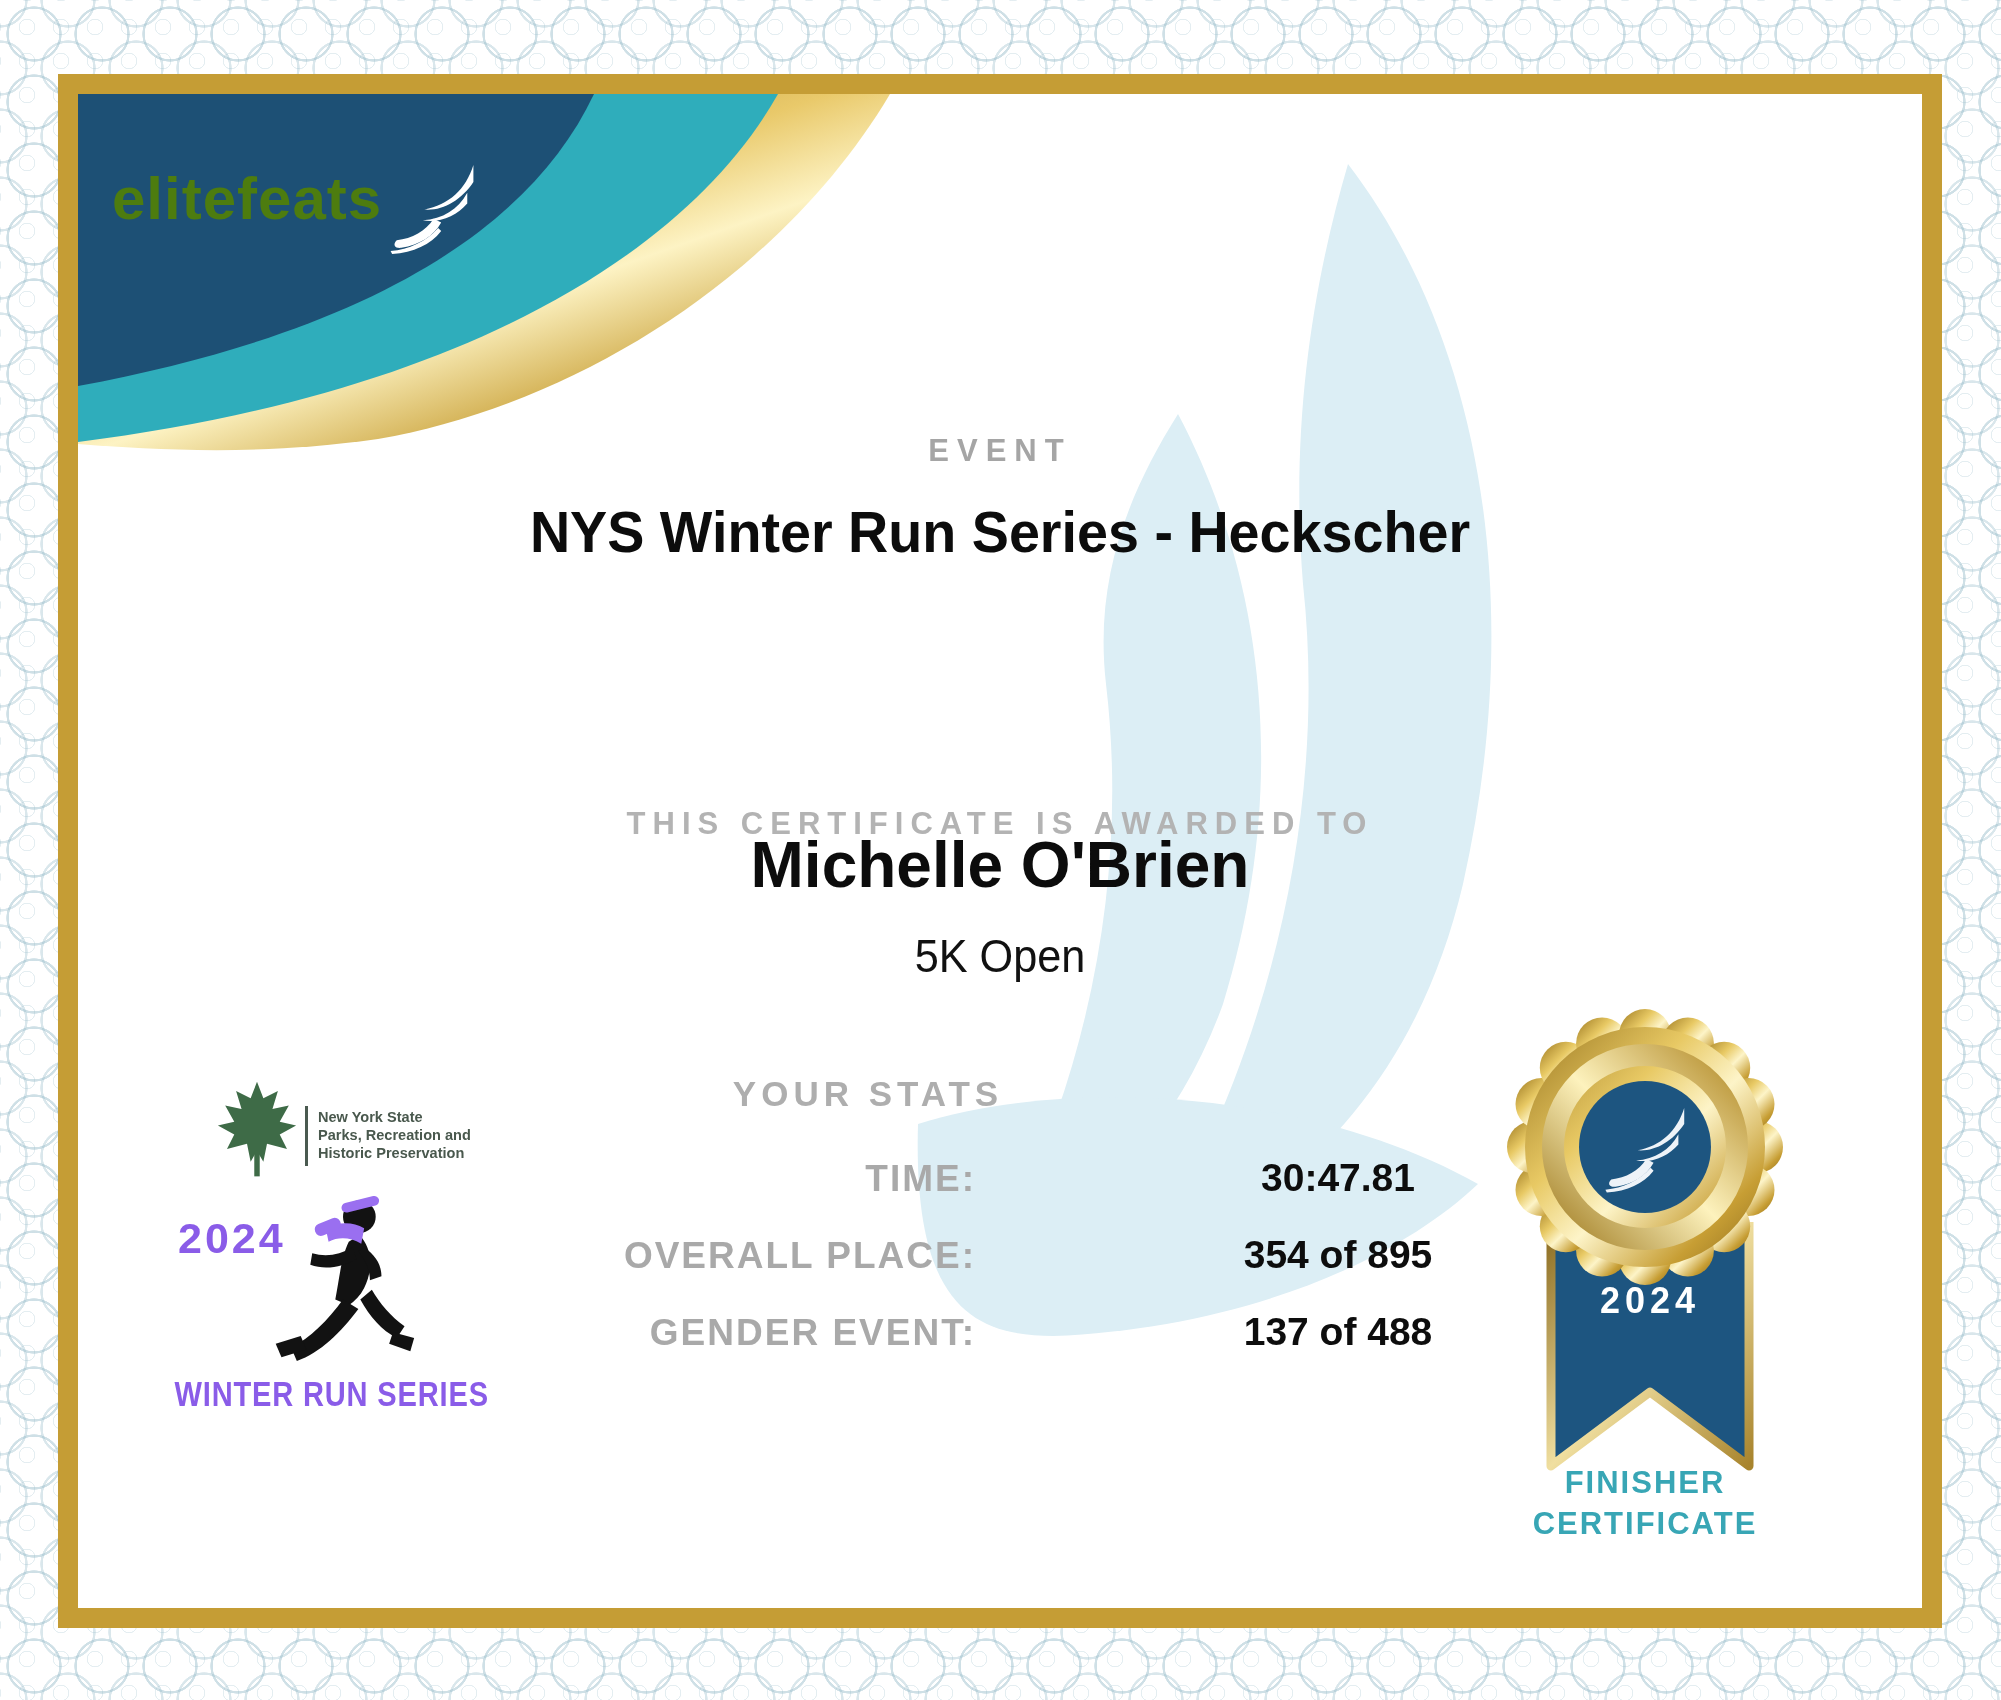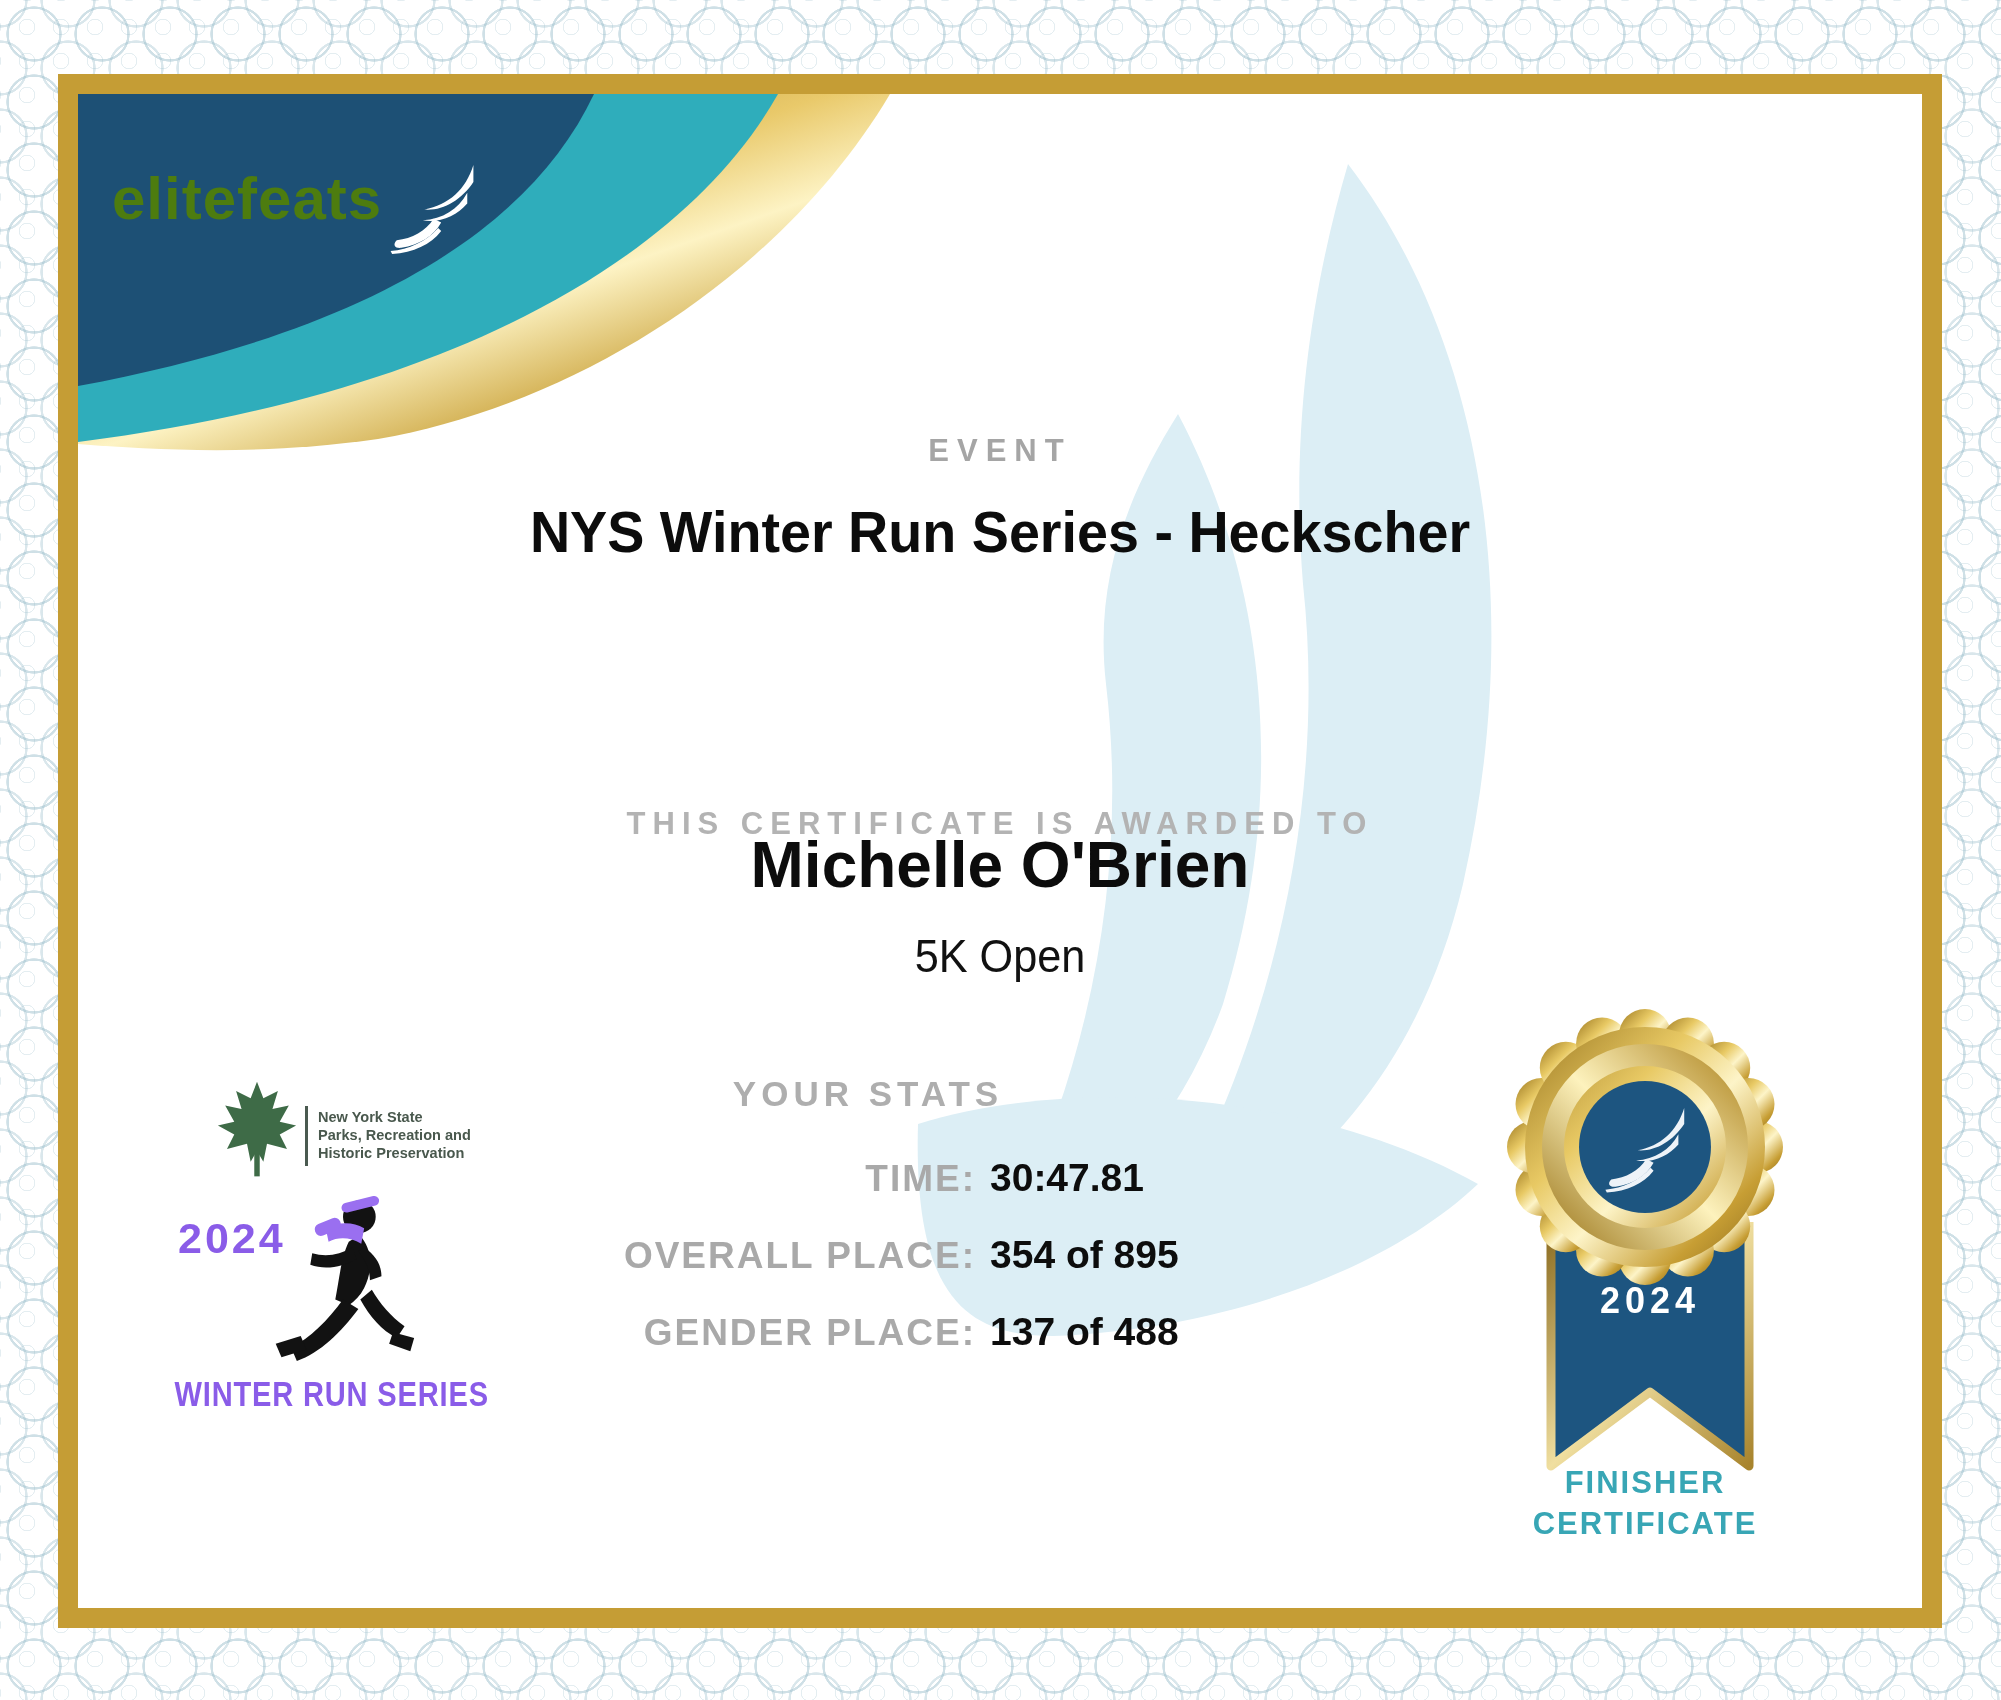--- a/index.html
+++ b/index.html
@@ -23,21 +23,21 @@
   .ctr{left:0;width:1844px;text-align:center;}
   .event-label{top:339px;font-size:31px;font-weight:700;letter-spacing:8px;color:#a5a5a5;}
   .event-name{top:404px;font-size:58px;font-weight:700;color:#0c0c0c;transform:scaleX(.96);transform-origin:center;}
   .awarded-to{top:668px;font-size:31px;font-weight:700;letter-spacing:7px;color:#b3b3b3;}
   .recipient{top:734px;font-size:64px;font-weight:700;color:#0c0c0c;}
   .division{top:834px;font-size:47px;font-weight:400;color:#111;transform:scaleX(.92);transform-origin:center;}
   .your-stats{top:980px;left:0;width:1580px;text-align:center;font-size:35px;font-weight:700;letter-spacing:5px;color:#aeaeae;}
   #stats{position:absolute;left:0;top:1062px;width:1608px;}
   .stat-row{display:grid;grid-template-columns:912px 1fr;align-items:baseline;margin-bottom:33px;}
   .stat-label{text-align:right;font-size:37px;font-weight:600;letter-spacing:2px;color:#a9a9a9;padding-right:14px;}
-  .stat-value{text-align:left;font-size:39px;font-weight:700;color:#0d0d0d;}
+  .stat-value{text-align:center;font-size:39px;font-weight:700;color:#0d0d0d;}
   
   #brand{left:34px;top:62px;display:flex;align-items:flex-start;color:#4d7c0f;}
   #brand .brand-text{font-size:60px;font-weight:700;letter-spacing:1px;line-height:86px;}
   
   .org-line{font-size:15px;font-weight:700;color:#49584d;line-height:18px;white-space:nowrap;transform:scaleX(.97);transform-origin:left;}
   .divider{position:absolute;left:227px;top:1012px;width:3px;height:60px;background:#4a5a50;}
   .year-purple{left:100px;top:1120px;font-size:43px;font-weight:700;letter-spacing:3px;color:#8a5ce8;}
   .series-name{left:96px;top:1280px;width:380px;text-align:center;font-size:35px;font-weight:700;letter-spacing:1px;color:#8a5ce8;transform:scaleX(.83);transform-origin:left;white-space:nowrap;}
   
   .ribbon-year{left:1467px;top:1186px;width:210px;text-align:center;font-size:36px;font-weight:700;letter-spacing:5px;color:#ffffff;}
@@ -94,21 +94,21 @@
   <div id="stats" style="z-index:3;">
     <div class="stat-row">
       <span class="stat-label">TIME:</span>
       <span class="stat-value">30:47.81</span>
     </div>
     <div class="stat-row">
       <span class="stat-label">OVERALL PLACE:</span>
       <span class="stat-value">354 of 895</span>
     </div>
     <div class="stat-row">
-      <span class="stat-label">GENDER PLACE:</span>
+      <span class="stat-label">GENDER EVENT:</span>
       <span class="stat-value">137 of 488</span>
     </div>
   </div>
 
   <svg class="abs" style="left:133px;top:986px;z-index:3;" width="92" height="100" viewBox="0 0 100 110">
     <g fill="#3e6b47">
       <path d="M50,2 L57,20 L73,12 L67,32 L85,28 L75,46 L93,50 L75,60 L83,76 L61,70 L57,90 L50,78 L43,90 L39,70 L17,76 L25,60 L7,50 L25,46 L15,28 L33,32 L27,12 L43,20 Z"></path>
       <rect x="47" y="78" width="6" height="28"></rect>
     </g>
   </svg>

